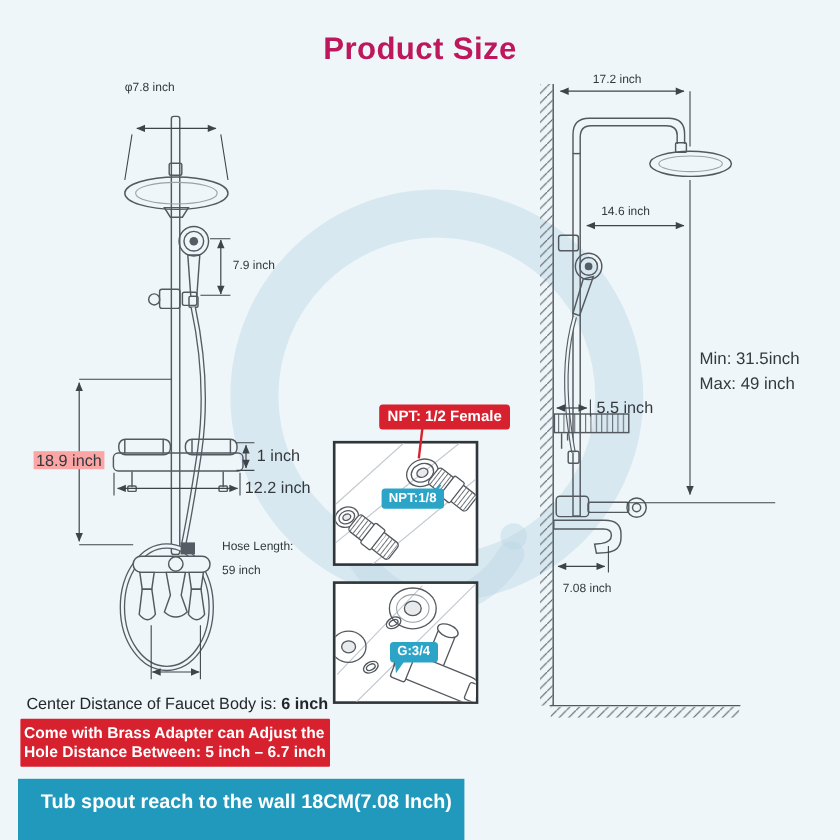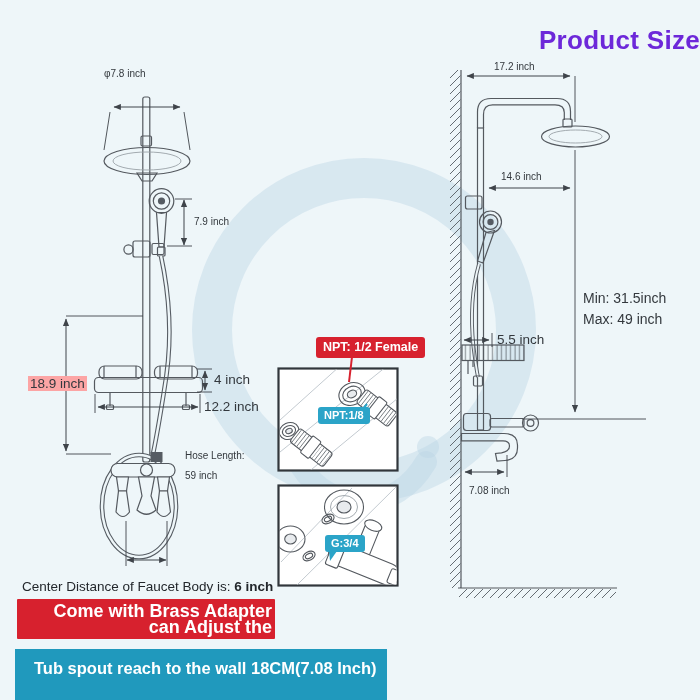--- a/index.html
+++ b/index.html
@@ -1,29 +1,29 @@
 <!DOCTYPE html>
 <html><head>
 <meta charset="utf-8">
 <style>
   html,body{margin:0;padding:0}
   body{width:700px;height:700px;position:relative;background:#eef6f9;
        font-family:"Liberation Sans","DejaVu Sans",sans-serif;overflow:hidden}
-  .title{position:absolute;left:0;right:0;top:25px;text-align:right;
-         font-size:26px;font-weight:800;color:#6d28d9;letter-spacing:.3px}
+  .title{position:absolute;left:0;right:0;top:25px;text-align:center;
+         font-size:26px;font-weight:800;color:#be185d;letter-spacing:.3px}
   .lbl{position:absolute;font-size:13.5px;color:#33383d;white-space:nowrap}
   .lbl.big{font-size:10px;line-height:20px}
   .mask{background:#fca5a5;padding:0 2px}
   .badge{position:absolute;color:#fff;font-weight:700;border-radius:3px;line-height:1;white-space:nowrap}
   .badge.red{background:#d7212e;font-size:12.5px;padding:4px 7px}
   .badge.blue{background:#2ba4c8;font-size:11px;padding:3px 6px}
   .note{position:absolute;left:22px;top:579px;font-size:13.5px;color:#23272c;white-space:nowrap}
   .note b{font-weight:700}
   .red-box{position:absolute;left:17px;top:599px;width:252px;background:#d7212e;color:#fff;
-           font-size:18px;font-weight:600;text-align:right;line-height:16px;padding:4px 3px;border-radius:1px}
+           font-size:13px;font-weight:600;text-align:left;line-height:16px;padding:4px 3px;border-radius:1px}
   .red-box b{font-weight:800}
   .banner{position:absolute;left:15px;top:649px;width:372px;height:53px;background:#2099bd;color:#fff;
           font-size:16.5px;font-weight:700;line-height:39px;padding-left:19px;box-sizing:border-box;white-space:nowrap}
   .wm-ring{position:absolute;left:192px;top:158px;width:344px;height:344px;box-sizing:border-box;
            border:40px solid rgba(186,213,228,.42);border-radius:50%}
   svg.layer{position:absolute;left:0;top:0}
   .hose-o{stroke:#565c63;stroke-width:4.6;fill:none}
   .hose-i{stroke:#eef6f9;stroke-width:2.4;fill:none}
   .hose-o2{stroke:#565c63;stroke-width:3.8;fill:none}
   .hose-i2{stroke:#eef6f9;stroke-width:1.9;fill:none}
@@ -204,21 +204,21 @@
       <path d="M329,551 L337,551 L330,561 Z" fill="#2ba4c8" stroke="none"></path>
     </g>
   </g>
 </svg>
 
 <div class="title">Product Size</div>
 
 <div class="lbl big" style="left:104px;top:64px">φ7.8 inch</div>
 <div class="lbl big" style="left:194px;top:212px">7.9 inch</div>
 <div class="lbl mask" style="left:28px;top:376px">18.9 inch</div>
-<div class="lbl" style="left:214px;top:372px">4 inch</div>
+<div class="lbl" style="left:214px;top:372px">1 inch</div>
 <div class="lbl" style="left:204px;top:399px">12.2 inch</div>
 <div class="lbl big" style="left:185px;top:446px">
   <div>Hose Length:</div>
   <div>59 inch</div>
 </div>
 <div class="lbl big" style="left:494px;top:57px">17.2 inch</div>
 <div class="lbl big" style="left:501px;top:167px">14.6 inch</div>
 <div class="lbl" style="left:583px;top:288px;font-size:14px;line-height:21px">
   <div>Min: 31.5inch</div>
   <div>Max: 49 inch</div>
@@ -229,15 +229,18 @@
 <div class="badge red" style="left:316px;top:337px">NPT: 1/2 Female</div>
 <div class="badge blue" style="left:318px;top:407px">NPT:1/8</div>
 <div class="badge blue" style="left:325px;top:535px">G:3/4</div>
 
 <div class="note">
   <span>Center Distance of Faucet Body is: </span><b>6 inch</b>
 </div>
 
 <div class="red-box">
   <div>Come with Brass Adapter can Adjust the</div>
+  <div>
+    <span>Hole Distance Between: </span><b>5 inch – 6.7 inch</b>
+  </div>
 </div>
 
 <div class="banner">Tub spout reach to the wall 18CM(7.08 Inch)</div>
 
 </body></html>

